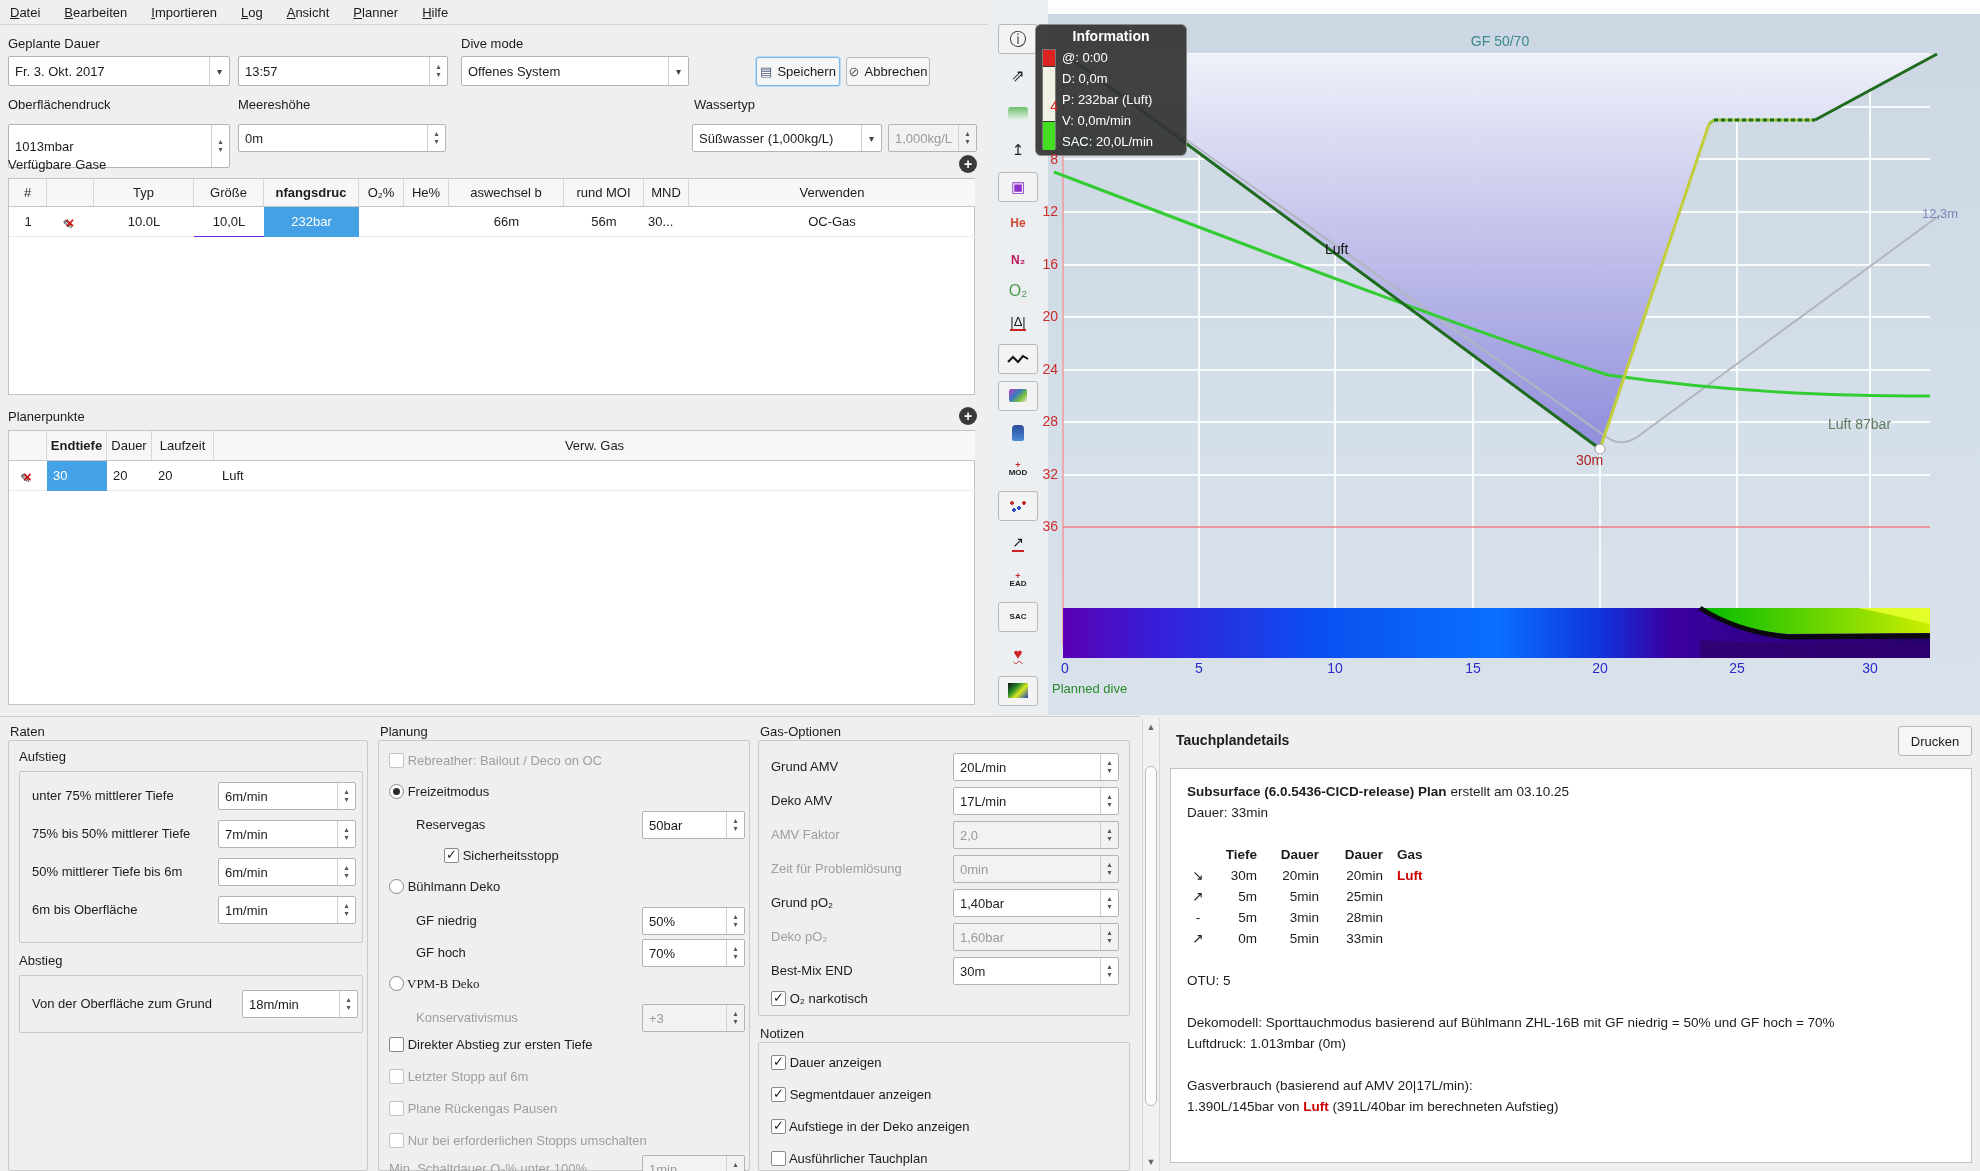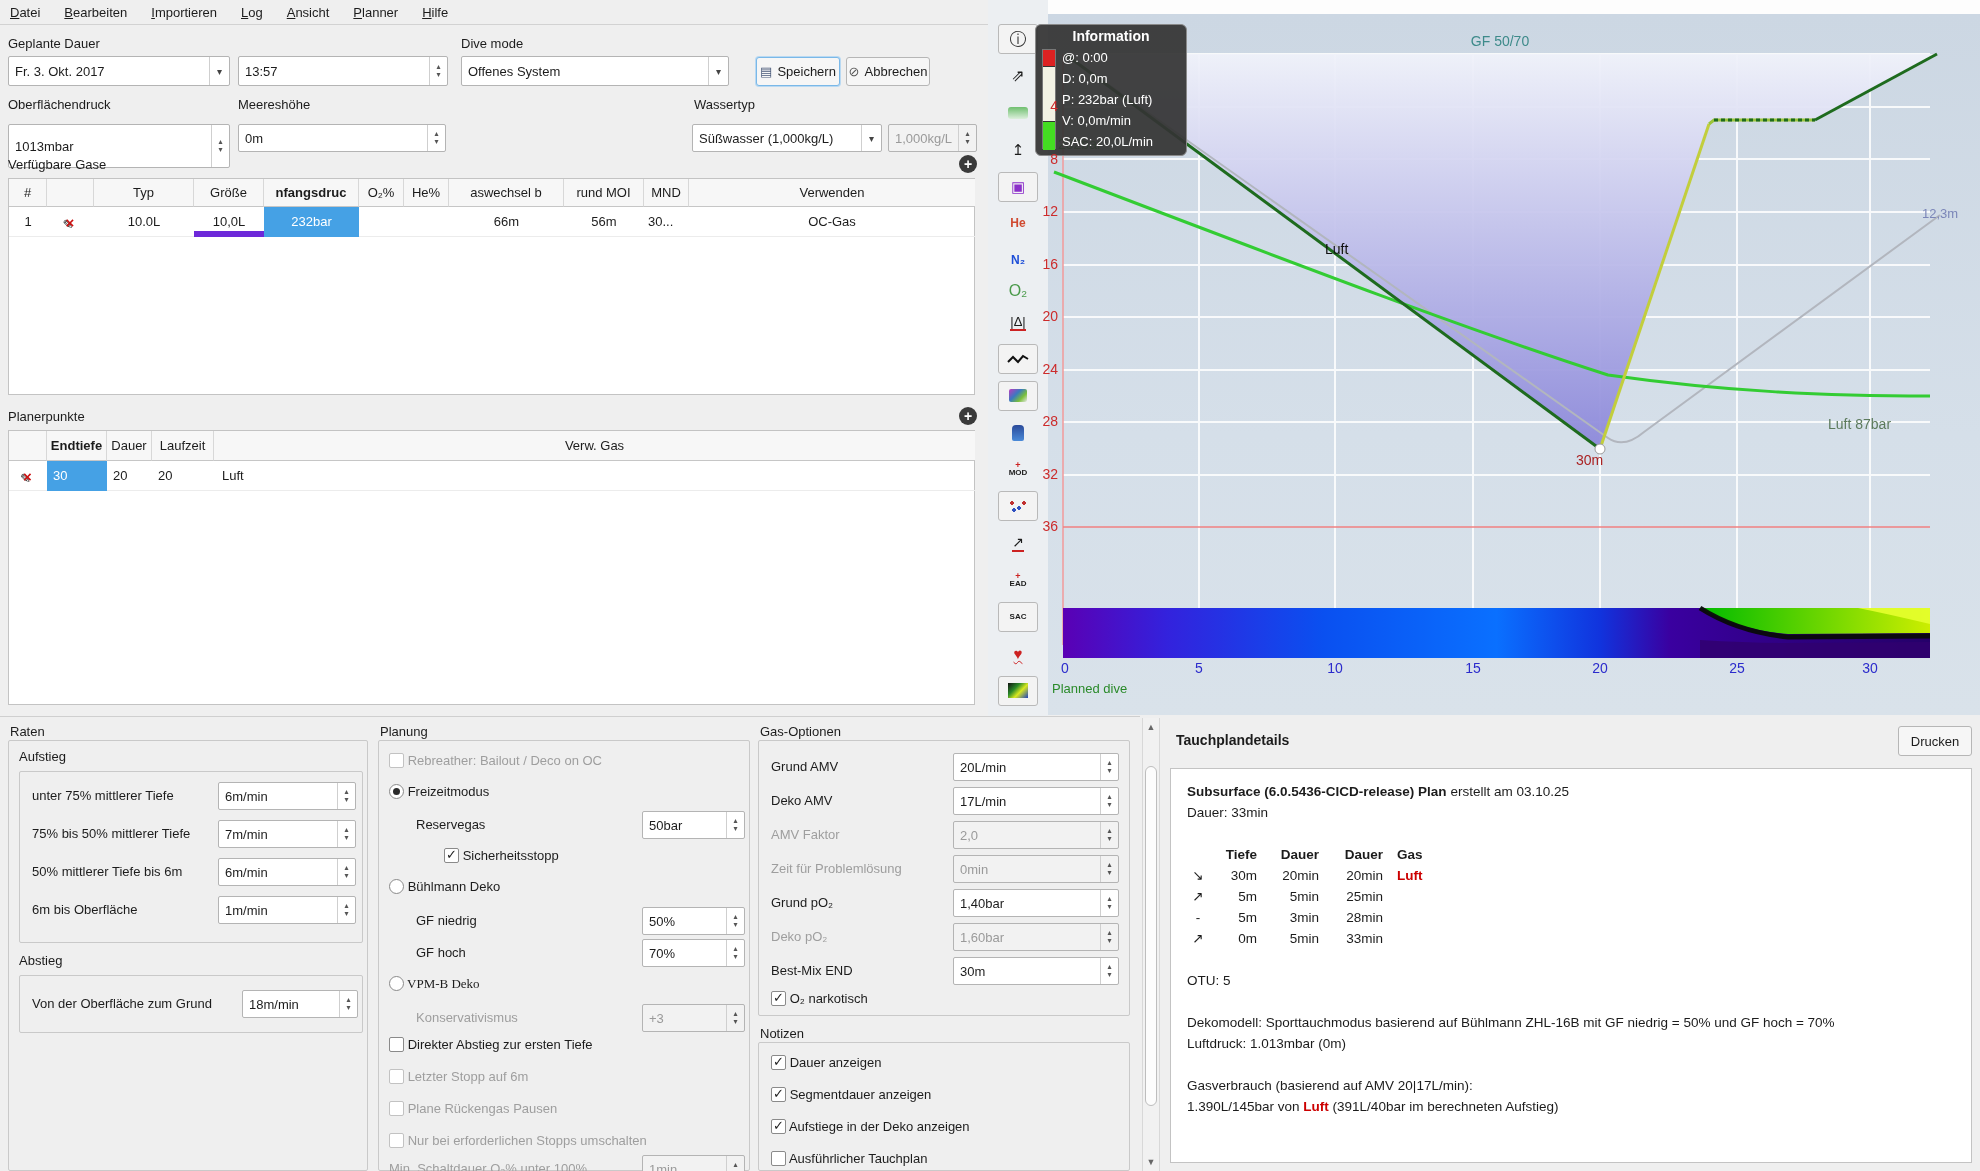--- a/index.html
+++ b/index.html
@@ -90,21 +90,21 @@
 <div class="abs" style="left:461px;top:36px;">Dive mode</div>
 
 <div class="abs field" style="left:8px;top:56px;width:222px;height:30px;">
   <span class="val">Fr. 3. Okt. 2017</span>
   <span class="dd"></span>
 </div>
 <div class="abs field" style="left:238px;top:56px;width:210px;height:30px;">
   <span class="val">13:57</span>
   <span class="sp"></span>
 </div>
-<div class="abs field" style="left:461px;top:56px;width:268px;height:30px;">
+<div class="abs field" style="left:461px;top:56px;width:228px;height:30px;">
   <span class="val">Offenes System</span>
   <span class="dd"></span>
 </div>
 <div class="abs btn focus" style="left:756px;top:57px;width:84px;height:29px;">
   <span style="color:#4a5a7a;">▤</span>
   <span>Speichern</span>
 </div>
 <div class="abs btn" style="left:846px;top:57px;width:84px;height:29px;">
   <span style="color:#555;">⊘</span>
   <span>Abbrechen</span>
@@ -142,21 +142,21 @@
   <div class="hcell" style="left:350px;width:45px;">O₂%</div>
   <div class="hcell" style="left:395px;width:45px;">He%</div>
   <div class="hcell" style="left:440px;width:115px;">aswechsel b</div>
   <div class="hcell" style="left:555px;width:80px;">rund MOI</div>
   <div class="hcell" style="left:635px;width:45px;">MND</div>
   <div class="hcell" style="left:680px;width:286px;border-right:none;">Verwenden</div>
   <div>
     <div class="bcell" style="left:0;top:28px;width:38px;border-bottom:1px solid #ececec;">1</div>
     <div class="bcell" style="left:38px;top:28px;width:47px;border-bottom:1px solid #ececec;"><span class="trash"><span class="pen">✎</span><span class="x">×</span></span></div>
     <div class="bcell" style="left:85px;top:28px;width:100px;border-bottom:1px solid #ececec;">10.0L</div>
-    <div class="bcell" style="left:185px;top:28px;width:70px;border-bottom:6px solid #6d28d9;">10,0L</div>
+    <div class="bcell" style="left:185px;top:28px;width:70px;border-bottom:1px solid #6d28d9;">10,0L</div>
     <div class="bcell sel" style="left:255px;top:28px;width:95px;">232bar</div>
     <div class="bcell" style="left:350px;top:28px;width:45px;border-bottom:1px solid #ececec;"></div>
     <div class="bcell" style="left:395px;top:28px;width:45px;border-bottom:1px solid #ececec;"></div>
     <div class="bcell" style="left:440px;top:28px;width:115px;border-bottom:1px solid #ececec;">66m</div>
     <div class="bcell" style="left:555px;top:28px;width:80px;border-bottom:1px solid #ececec;">56m</div>
     <div class="bcell" style="left:635px;top:28px;width:45px;text-align:left;padding-left:4px;border-bottom:1px solid #ececec;">30...</div>
     <div class="bcell" style="left:680px;top:28px;width:286px;border-bottom:1px solid #ececec;">OC-Gas</div>
   </div>
 </div>
 
@@ -344,21 +344,21 @@
   <div class="tbtn">
       <span style="font-size:15px;">↥</span>
     </div>
   <div class="tbtn tbd">
       <span style="font-size:15px;color:#8b2fc9;">▣</span>
     </div>
   <div class="tbtn">
       <span style="font-size:12px;font-weight:bold;color:#d04a30;">He</span>
     </div>
   <div class="tbtn">
-      <span style="font-size:12px;font-weight:bold;color:#1d4ed8;">N₂</span>
+      <span style="font-size:12px;font-weight:bold;color:#be185d;">N₂</span>
     </div>
   <div class="tbt n"><span style="font-size:16px;color:#4a9a4a;">O₂</span></div>
   <div class="tbtn">
       <span style="font-size:13px;border-bottom:2px solid #cc2222;">|Δ|</span>
     </div>
   <div class="tbtn tbd">
       <svg width="22" height="12">
         <polyline points="1,9 6,4 11,9 16,3 21,6" fill="none" stroke="#111" stroke-width="2"></polyline>
       </svg>
     </div>

